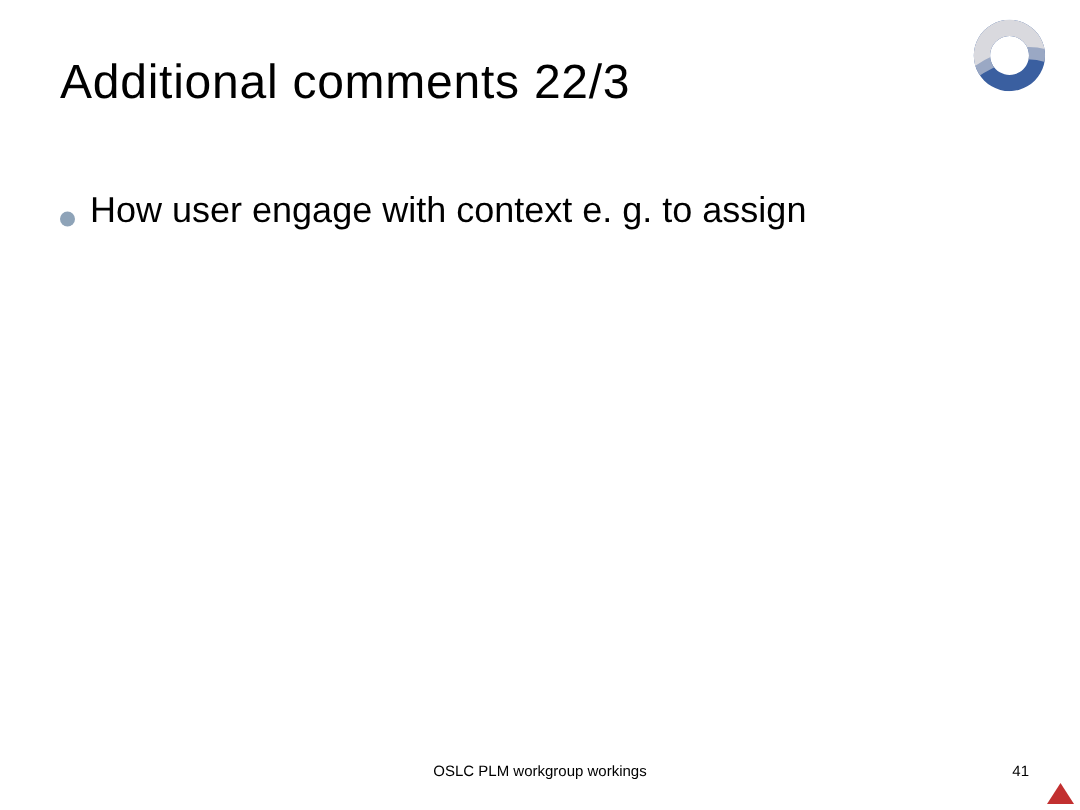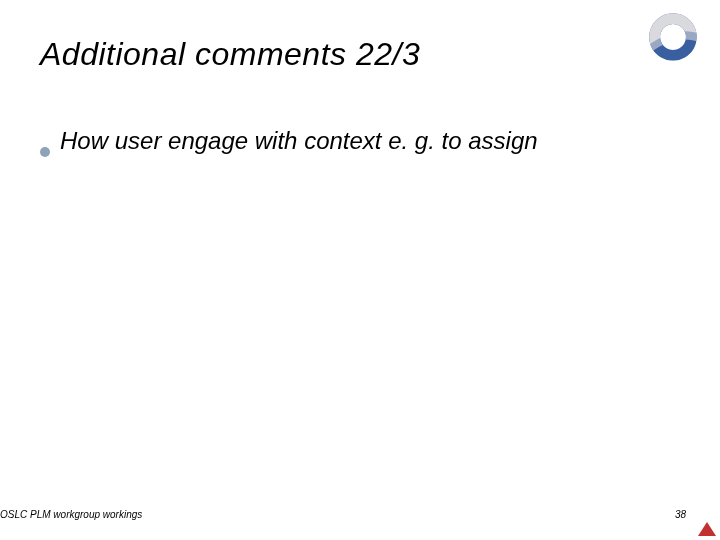--- a/index.html
+++ b/index.html
@@ -10,39 +10,38 @@
     background: #ffffff;
     font-family: Arial, Helvetica, sans-serif;
     color: #000;
     overflow: hidden;
     position: relative;
   }
   .slide {
     position: relative;
     width: 720px;
     height: 540px;
-    font-style: italic;
   }
   .title {
     position: absolute;
     left: 40px;
     top: 36px;
     font-size: 32px;
     font-weight: 400;
     letter-spacing: 0.5px;
   }
   .body {
     position: absolute;
     left: 40px;
     top: 126px;
     width: 610px;
   }
   .bullet-item {
     display: flex;
-    align-items: flex-end;
+    align-items: center;
     margin-bottom: 2px;
     line-height: 1.28;
   }
   .bullet-dot {
     flex: 0 0 auto;
     width: 10px;
     height: 10px;
     border-radius: 50%;
     background: #8ea3b8;
     margin-top: 10px;
@@ -50,20 +49,21 @@
   }
   .bullet-text {
     font-size: 24px;
     font-weight: 400;
   }
   .footer-center {
     position: absolute;
     bottom: 20px;
     left: 0;
     width: 720px;
+    text-align: center;
     font-size: 10px;
     color: #000;
   }
   .page-number {
     position: absolute;
     bottom: 20px;
     right: 34px;
     font-size: 10px;
     color: #000;
   }
@@ -115,17 +115,17 @@
 
   <div class="body">
     <div class="bullet-item">
       <div class="bullet-dot"></div>
       <div class="bullet-text">How user engage with context e. g. to assign</div>
     </div>
   </div>
 
   <div class="footer-center">OSLC PLM workgroup workings</div>
 
-  <div class="page-number">38</div>
+  <div class="page-number">41</div>
 
   <div class="corner-triangle"></div>
 
 </div>
 
 </body></html>

